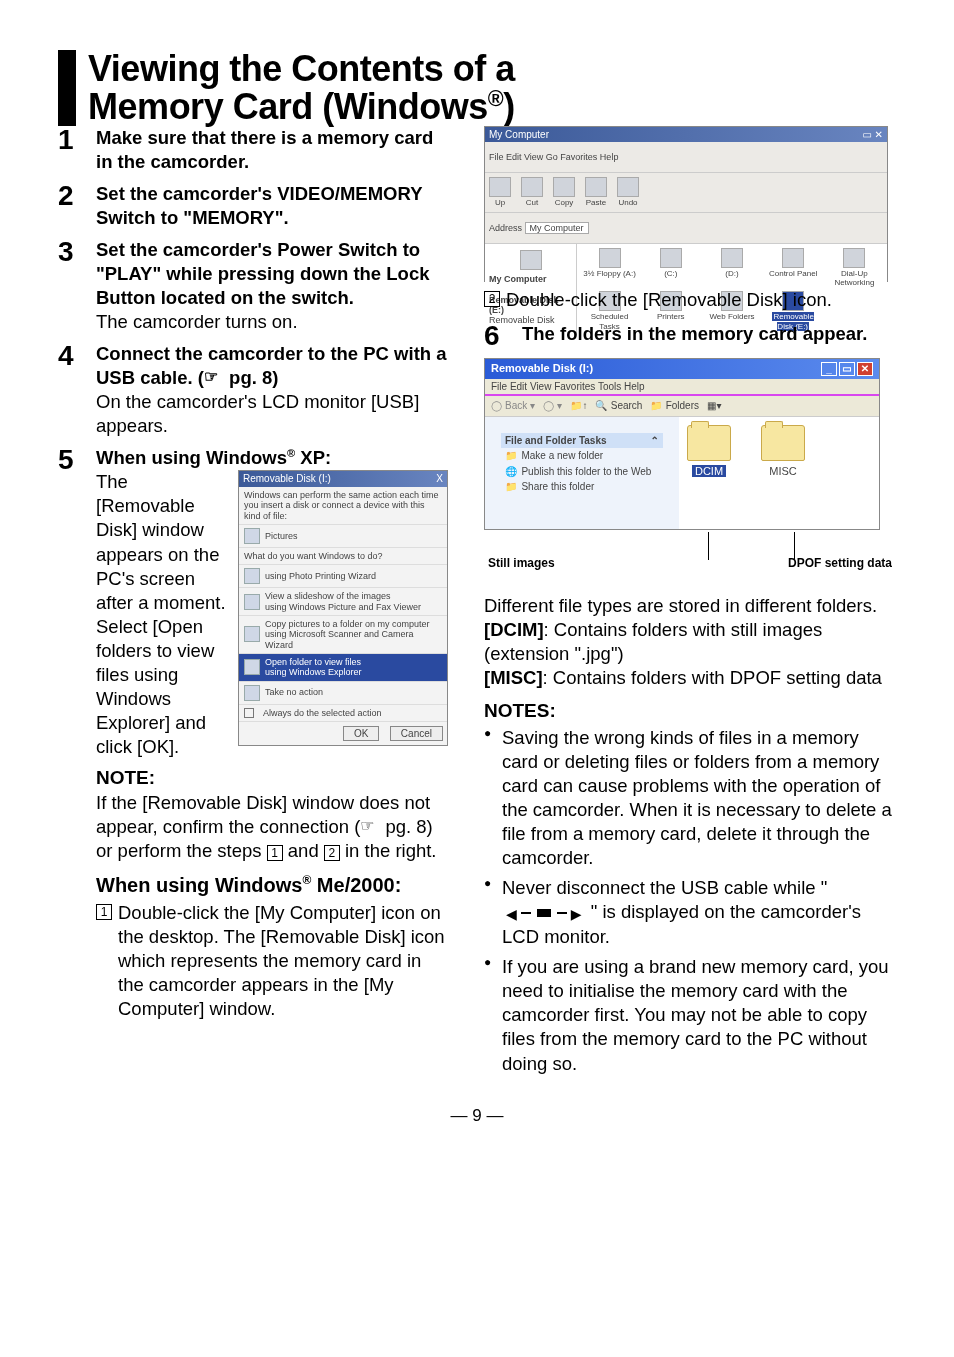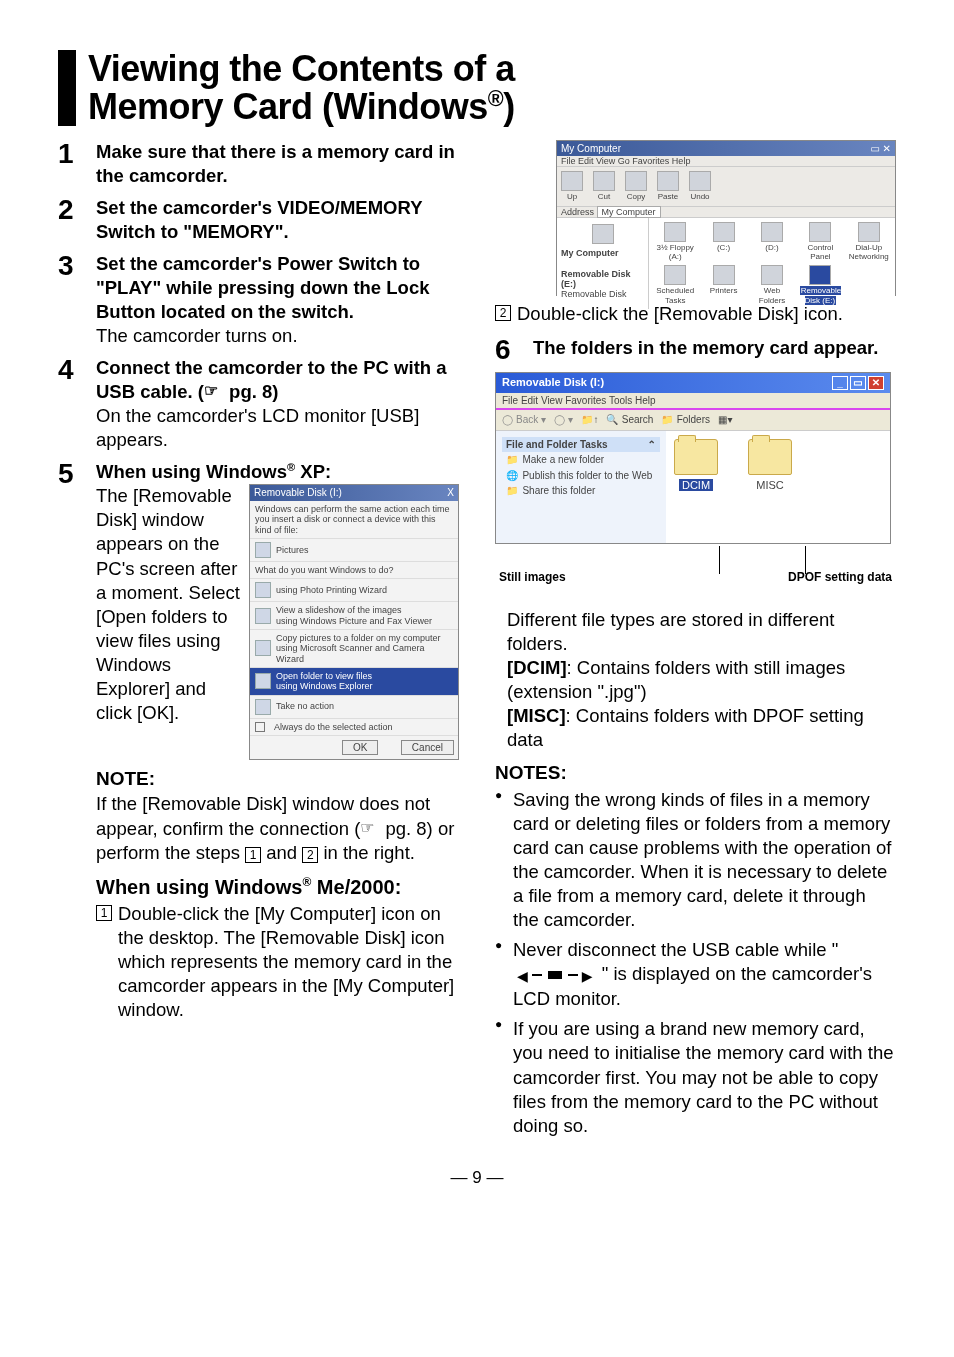--- a/index.html
+++ b/index.html
@@ -9,21 +9,22 @@
     font-family: Arial, Helvetica, sans-serif;
     background: #fff;
     color: #000;
     width: 954px;
   }
   .page {
     padding: 50px 58px 20px 58px;
   }
   .title-block {
     display: flex;
-    margin-bottom: 14px;
+    margin-bottom: 0;
+    text-align: center;
   }
   .title-bar {
     width: 18px;
     background: #000;
     margin-right: 12px;
   }
   .title {
     font-family: "Arial Black", Arial, sans-serif;
     font-weight: 900;
     font-size: 36px;
@@ -153,21 +154,21 @@
     display: flex;
     justify-content: space-between;
     font-weight: bold;
     font-size: 12px;
     margin: 4px 4px 24px 4px;
   }
   .body-text {
     font-size: 18.5px;
     line-height: 1.3;
   }
-  .indent { margin-left: 12px; }
+  .indent { margin-left: 0; }
   .pgnum {
     text-align: center;
     font-size: 17px;
     margin-top: 24px;
   }
   
   .inset {
     border: 1px solid #888;
     background: #f3f3f3;
     font-size: 9px;
@@ -191,29 +192,29 @@
     border-bottom: 1px solid #ddd;
     display:flex; gap:5px; align-items:center;
   }
   .inset-ico {
     width: 16px; height:16px; background:#cfd7e6; border:1px solid #9aa;
     flex:0 0 16px;
   }
   .inset-btns { text-align:right; padding:4px; }
   .inset-btn {
     display:inline-block; border:1px solid #888; background:#eee;
-    padding:1px 10px; font-size:10px; margin-left:20px;
+    padding:1px 10px; font-size:10px; margin-left:8px;
   }
   .inset-sel { background:#2a4aa0; color:#fff; }
   .inset-mycomputer {
-    width: 340px;
+    width: 404px;
     height: 156px;
-    margin: 0 0 6px auto;
-  }
-  .mc-menu { background:#eceae6; padding:0 4px; font-size:9px; border-bottom:1px solid #ccc;}
+    margin: 0 8px 6px auto;
+  }
+  .mc-menu { background:#eceae6; padding:10px 4px; font-size:9px; border-bottom:1px solid #ccc;}
   .mc-tool { background:#eceae6; padding:4px 4px; display:flex; gap:10px; border-bottom:1px solid #ccc;}
   .mc-cell { text-align:center; font-size:8px; }
   .mc-icon { width:22px;height:20px;background:#d0d4db;border:1px solid #aaa;margin:0 auto 1px;}
   .mc-body { display:flex; }
   .mc-left { background:#fff; width:92px; padding:6px 4px; border-right:1px solid #ccc;}
   .mc-right { flex:1; background:#fff; padding:4px; display:grid; grid-template-columns:repeat(5,1fr); gap:4px;}
   .mc-sel { background:#2a4aa0; color:#fff; padding:0 1px;}
   .inset-explorer {
     width: 396px;
     margin: 6px 0 2px 0;
@@ -224,21 +225,21 @@
     display:flex; justify-content:space-between; align-items:center;
   }
   .ex-winbtns span{
     display:inline-block;width:16px;height:14px;border:1px solid #fff;margin-left:2px;
     text-align:center;font-size:10px;line-height:12px;
   }
   .ex-close{background:#d04030;}
   .ex-menu{background:#ece9d8;padding:2px 6px;font-size:10px;border-bottom:2px solid #d946ef;}
   .ex-tool{background:#ece9d8;padding:4px 6px;font-size:10px;border-bottom:1px solid #ccc;display:flex;gap:8px;align-items:center;}
   .ex-body{display:flex;height:112px;}
-  .ex-left{width:170px;background:#eef3fb;padding:6px;font-size:10px;text-align:right;}
+  .ex-left{width:194px;background:#eef3fb;padding:16px;font-size:10px;}
   .ex-task-h{background:#cfe0f7;padding:2px 4px;font-weight:bold;display:flex;justify-content:space-between;}
   .ex-task-i{padding:2px 4px;display:flex;gap:4px;align-items:center;}
   .ex-right{flex:1;background:#fff;padding:8px;display:flex;gap:30px;}
   .ex-folder{text-align:center;font-size:11px;}
   .ex-foldico{width:44px;height:36px;background:#f7e7a1;border:1px solid #caa94a;border-radius:3px 3px 2px 2px;margin:0 auto 4px;position:relative;}
   .ex-foldico::before{content:"";position:absolute;top:-5px;left:3px;width:16px;height:6px;background:#f7e7a1;border:1px solid #caa94a;border-bottom:none;border-radius:2px 2px 0 0;}
   .ex-line{position:relative;}
   .ex-lead{
     position:absolute; width:1px; background:#000;
   }

